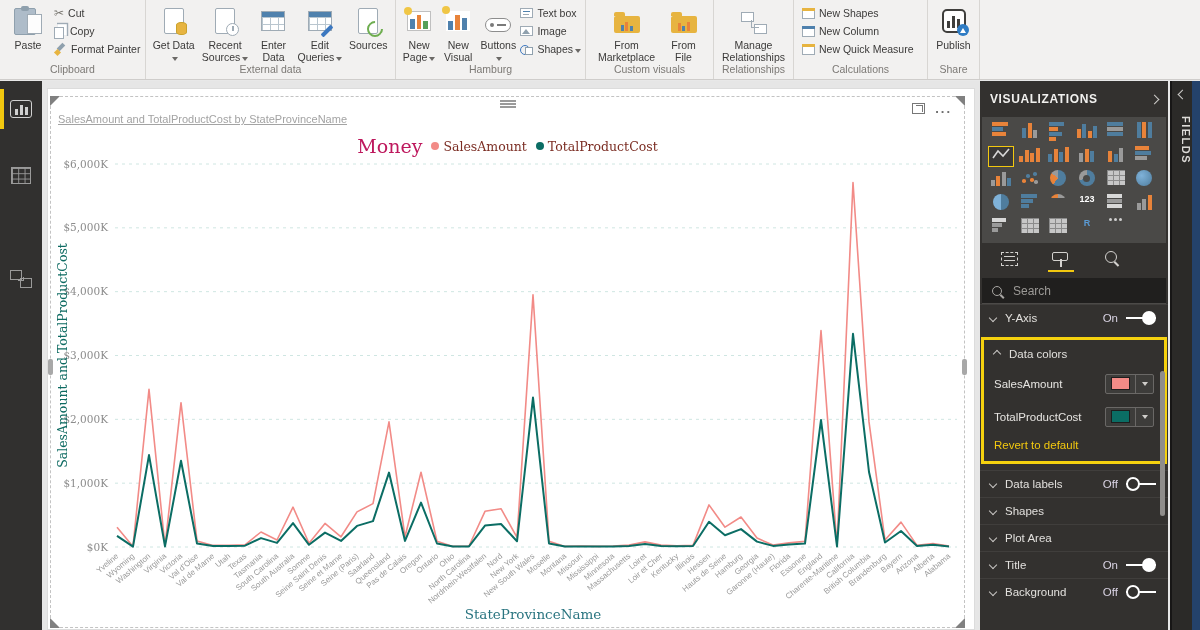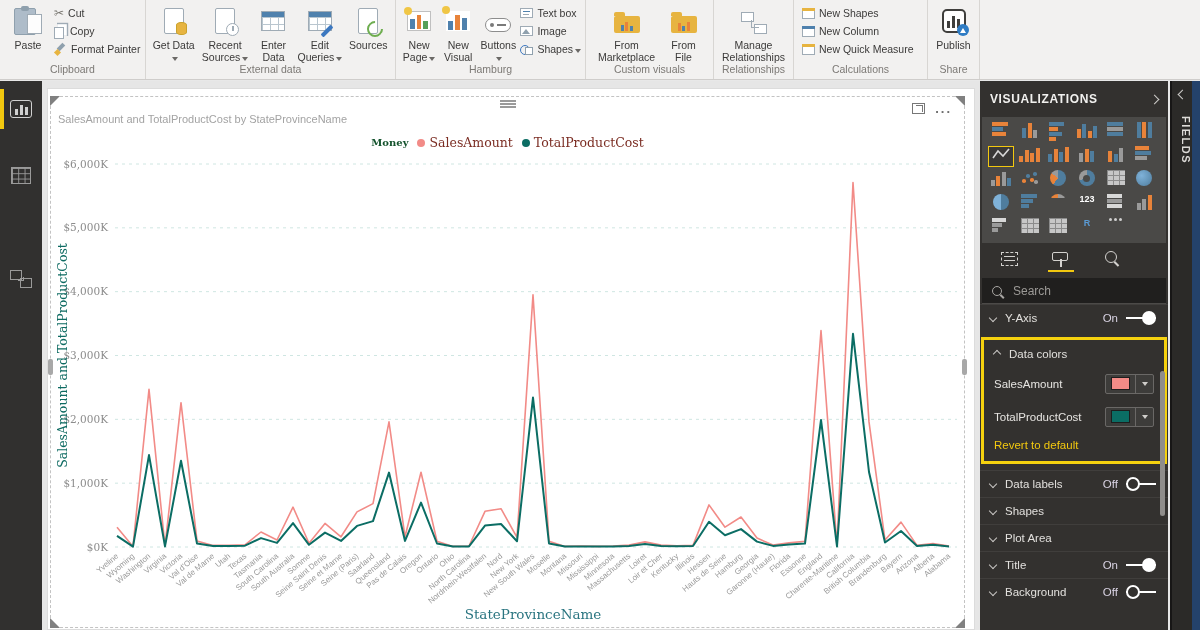--- a/index.html
+++ b/index.html
@@ -112,24 +112,24 @@
   .midhandle { position:absolute; background:#a8a8a8; border-radius:2px; }
   .mh-left { left:-3px; top:262px; width:5px; height:16px; }
   .mh-right { right:-3px; top:262px; width:5px; height:16px; }
   .dragbar { position:absolute; left:50%; top:3px; transform:translateX(-50%); width:16px; height:8px;
       background: linear-gradient(#9a9a9a 2px, transparent 2px) 0 0/100% 3px; }
   .vheader-icons { position:absolute; right:12px; top:6px; display:flex; align-items:center; gap:10px; color:#6d6d6d; }
   .focus-ico { position:relative; width:13px; height:11px; border:1.4px solid #777; }
   .focus-ico::after { content:""; position:absolute; right:1px; top:1px; width:6px; height:6px;
        border-top:1.4px solid #777; border-right:1.4px solid #777; }
   .dots { font-size:13px; font-weight:bold; letter-spacing:2px; line-height:6px; }
-  #visual-title { position:absolute; left:7px; top:16px; font-size:11px; color:#a3a3a3; }
+  #visual-title { position:absolute; left:7px; top:16px; font-size:11px; color:#a3a3a3;text-decoration:underline; }
   #chart-head { position:absolute; left:0; top:38px; width:100%; display:flex; justify-content:center;
                 align-items:center; gap:9px; font-family:"DejaVu Serif", serif; pointer-events:none; }
-  #chart-title { font-size:10px; font-weight:bold; color:#14532d; }
+  #chart-title { font-size:19px; font-weight:normal; color:#be185d; }
   .leg-item { display:flex; align-items:center; gap:4px; font-size:12.5px; color:#7b2d23; }
   .leg-dot { width:8px; height:8px; border-radius:50%; }
   #chart-svg { position:absolute; left:0; top:30px; }
 
   
   #panel { position:absolute; left:980px; top:81px; width:188px; height:549px; background:#33312f; color:#e6e4e1; overflow:hidden; }
   #panel-header { height:36px; display:flex; align-items:center; justify-content:space-between; padding:0 10px 0 10px; }
   #panel-title { font-size:12px; font-weight:bold; letter-spacing:0.6px; color:#f2f1ef; }
   .chev-right { width:7px; height:7px; border-top:1.6px solid #cfcdca; border-right:1.6px solid #cfcdca; transform:rotate(45deg); }
   .chev-left  { width:7px; height:7px; border-top:1.6px solid #cfcdca; border-left:1.6px solid #cfcdca; transform:rotate(-45deg); }

